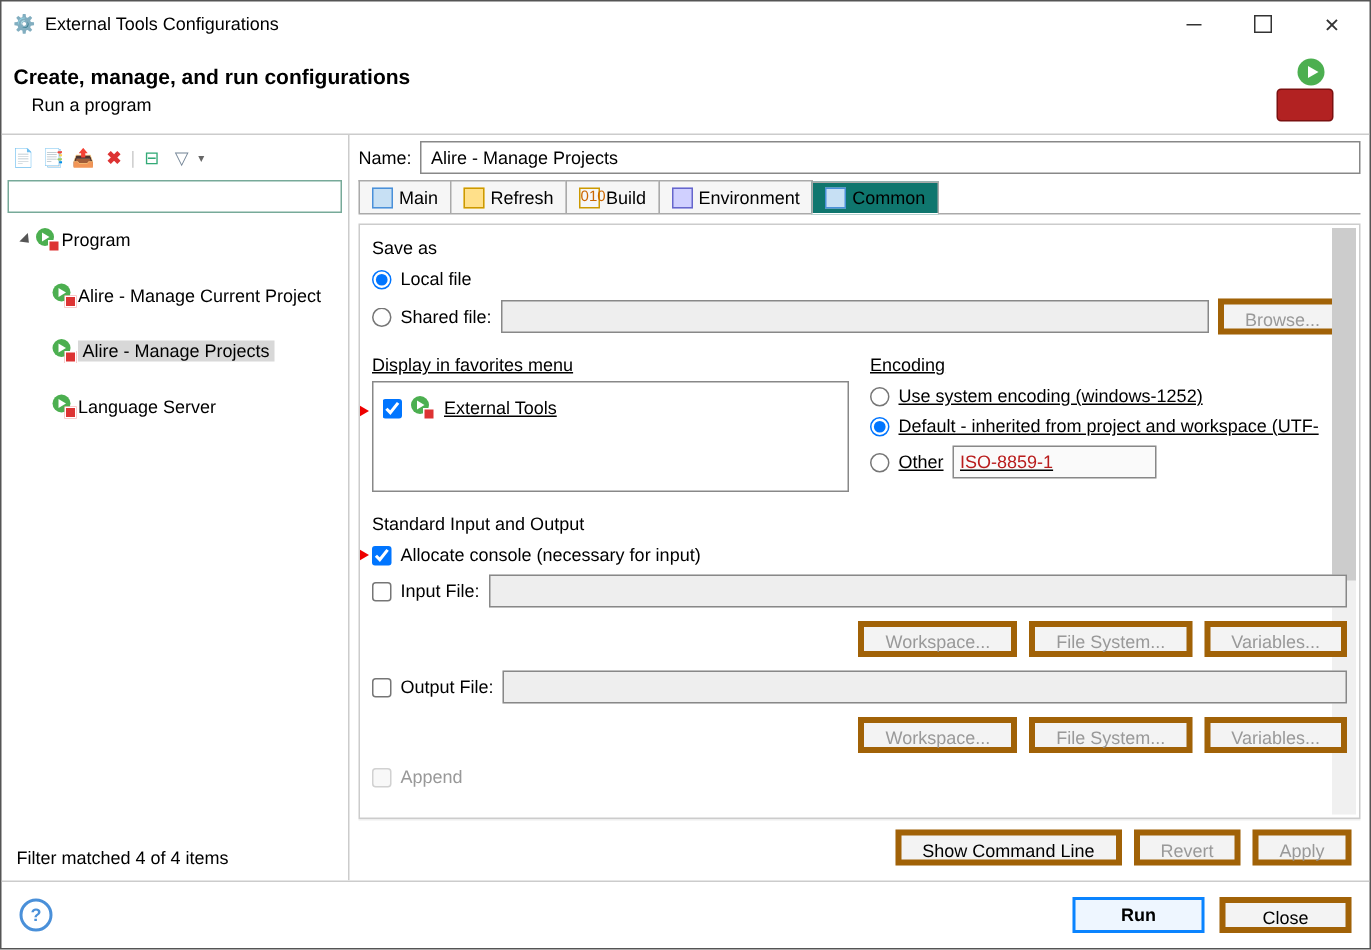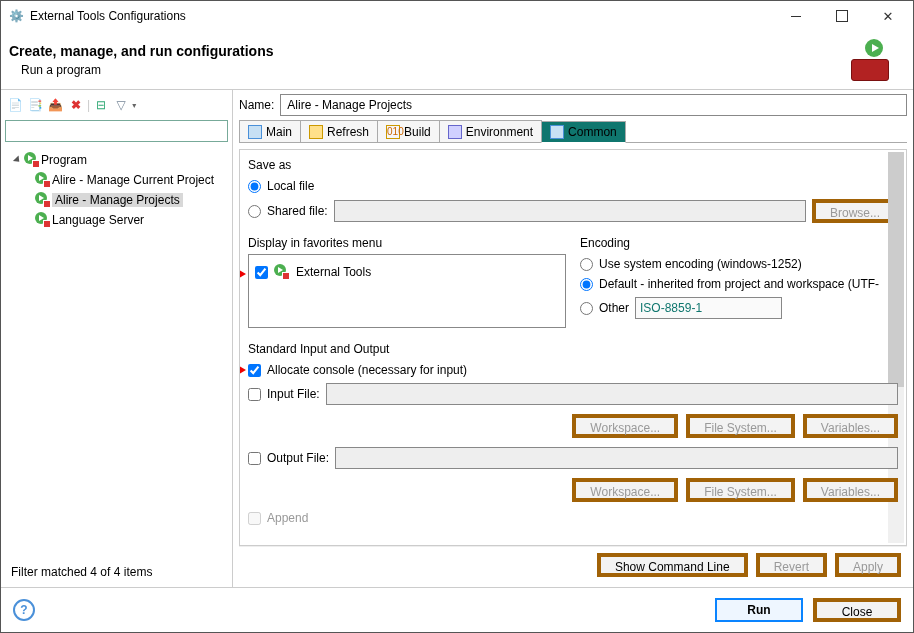--- a/index.html
+++ b/index.html
@@ -19,21 +19,21 @@
 .play-icon::before { content:""; border-left:7px solid #fff; border-top:4px solid transparent; border-bottom:4px solid transparent; margin-left:2px;}
 .toolbox-icon { width:38px; height:22px; background:#b22222; border:1px solid #7a1010; border-radius:3px; }
 
 .main-split { flex:1; display:flex; border-top:1px solid #ccc; overflow:hidden; }
 .left-pane { width: 232px; border-right:1px solid #ccc; display:flex; flex-direction:column; padding:4px; }
 .toolbar { display:flex; gap:2px; align-items:center; padding:2px; }
 .tb { width:18px; height:18px; display:flex; align-items:center; justify-content:center; border:1px solid transparent; }
 .filter-input { width:100%; border:1px solid #7a9; padding:3px 4px; margin:4px 0; height:22px; }
 .tree { flex:1; overflow:auto; padding:4px 0; }
 .tree-node { display:flex; align-items:center; padding:2px 0 2px 6px; gap:1px;}
-.tree-child { padding-left: 30px; }
+.tree-child { padding-left: 30px; margin-top: 17px; }
 .expander { width:12px; height:12px; display:flex; align-items:center; justify-content:center; }
 .expander::before { content:""; border-left:5px solid #555; border-top:4px solid transparent; border-bottom:4px solid transparent; transform:rotate(45deg);}
 .prog-icon { width:16px; height:16px; position:relative; }
 .prog-icon .circ { width:12px; height:12px; border-radius:50%; background:#4caf50; display:flex; align-items:center; justify-content:center; position:absolute; top:0; left:0;}
 .prog-icon .circ::before { content:""; border-left:5px solid #fff; border-top:3px solid transparent; border-bottom:3px solid transparent; margin-left:1px;}
 .prog-icon .badge { width:8px; height:8px; background:#d33; position:absolute; bottom:0; right:0; border:1px solid #fff;}
 .selected-item { background:#d8d8d8; padding:0 3px; }
 .filter-status { padding:4px 6px; margin-top:4px;}
 
 .right-pane { flex:1; display:flex; flex-direction:column; padding:4px 6px; overflow:hidden; }
@@ -51,23 +51,23 @@
 
 .tab-body { flex:1; border:1px solid #ccc; overflow-y:auto; padding:8px; position:relative; }
 .group-label { margin-bottom:4px; }
 .radio-row, .check-row { display:flex; align-items:center; gap:6px; padding:3px 0; }
 .inline-input { flex:1; border:1px solid #888; height:22px; padding:0 4px; background:#fff; }
 .inline-input[disabled] { background:#eee; color:#666; }
 .btn { border:4px solid #a16207; background:#f3f3f3; padding:3px 14px; height:24px; }
 .btn[disabled] { color:#999; }
 .btn.primary { border:2px solid #0a84ff; background:#eef6ff;font-weight:bold; }
 .two-col { display:flex; gap:14px; margin-top:10px; }
-.col { flex:1; }
+.col { flex:1;text-decoration:underline; }
 .fav-box { border:1px solid #888; height:74px; padding:6px; }
-.select-enc { border:1px solid #888; height:22px; width:147px; padding:0 4px; color:#0f766e; }
+.select-enc { border:1px solid #888; height:22px; width:136px; padding:0 4px; color:#b91c1c; }
 
 .section { margin-top:14px; }
 .button-row-right { display:flex; justify-content:flex-end; gap:8px; margin-top:6px; }
 .scroll-stub { position:absolute; right:2px; top:2px; bottom:2px; width:16px; background:#f0f0f0; }
 .scroll-thumb { background:#ccc; width:100%; height:60%; }
 
 .bottom-buttons { display:flex; justify-content:flex-end; gap:8px; padding:6px; border-top:1px solid #eee;}
 .footer { display:flex; align-items:center; justify-content:space-between; padding:10px 12px; border-top:1px solid #ccc;}
 .help-icon { width:22px; height:22px; border-radius:50%; border:2px solid #4a90d9; color:#4a90d9; display:flex; align-items:center; justify-content:center; font-weight:bold;}
 .footer-btns { display:flex; gap:10px; }

